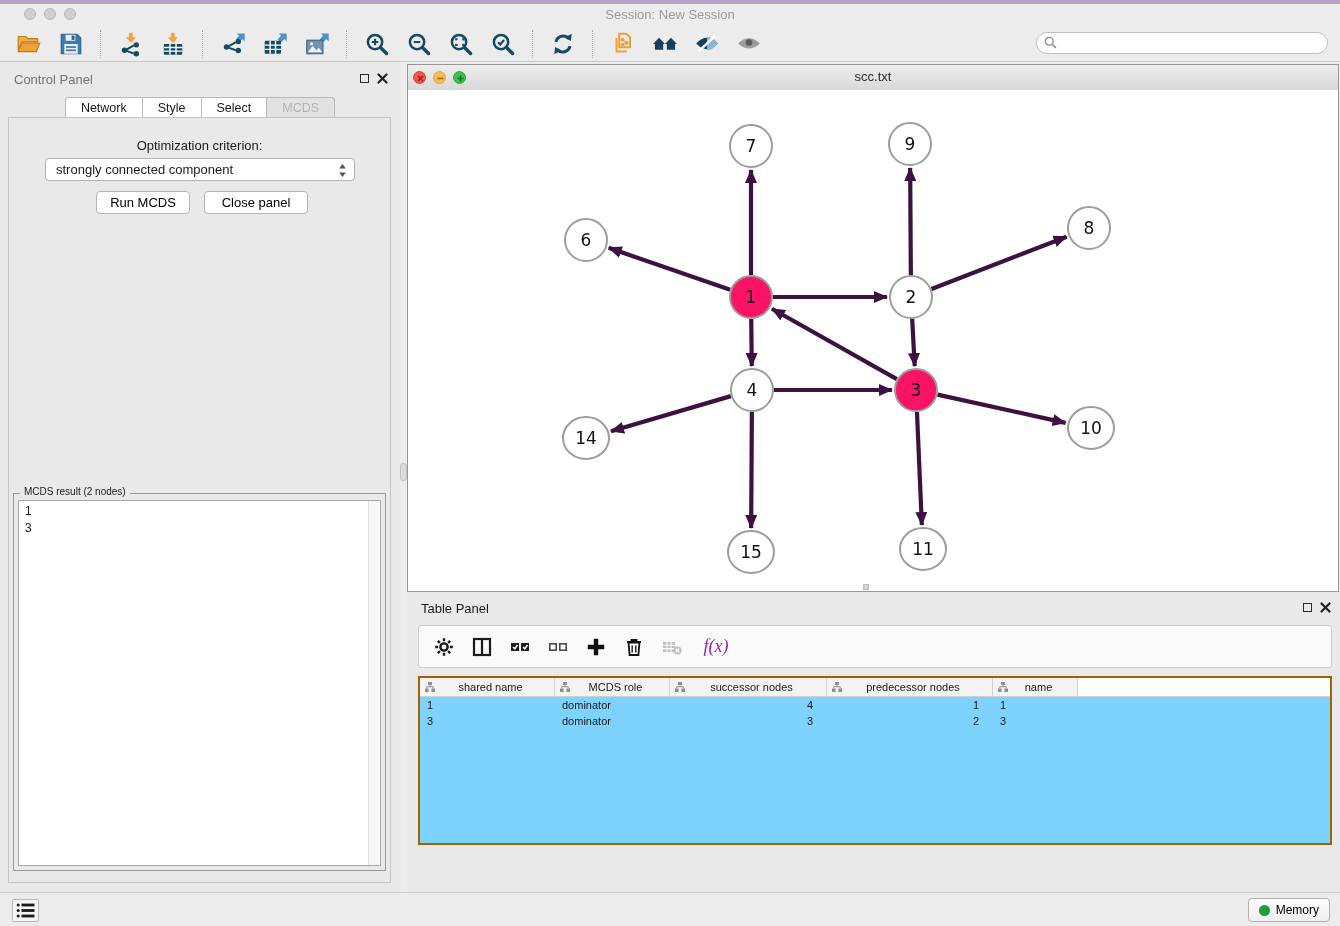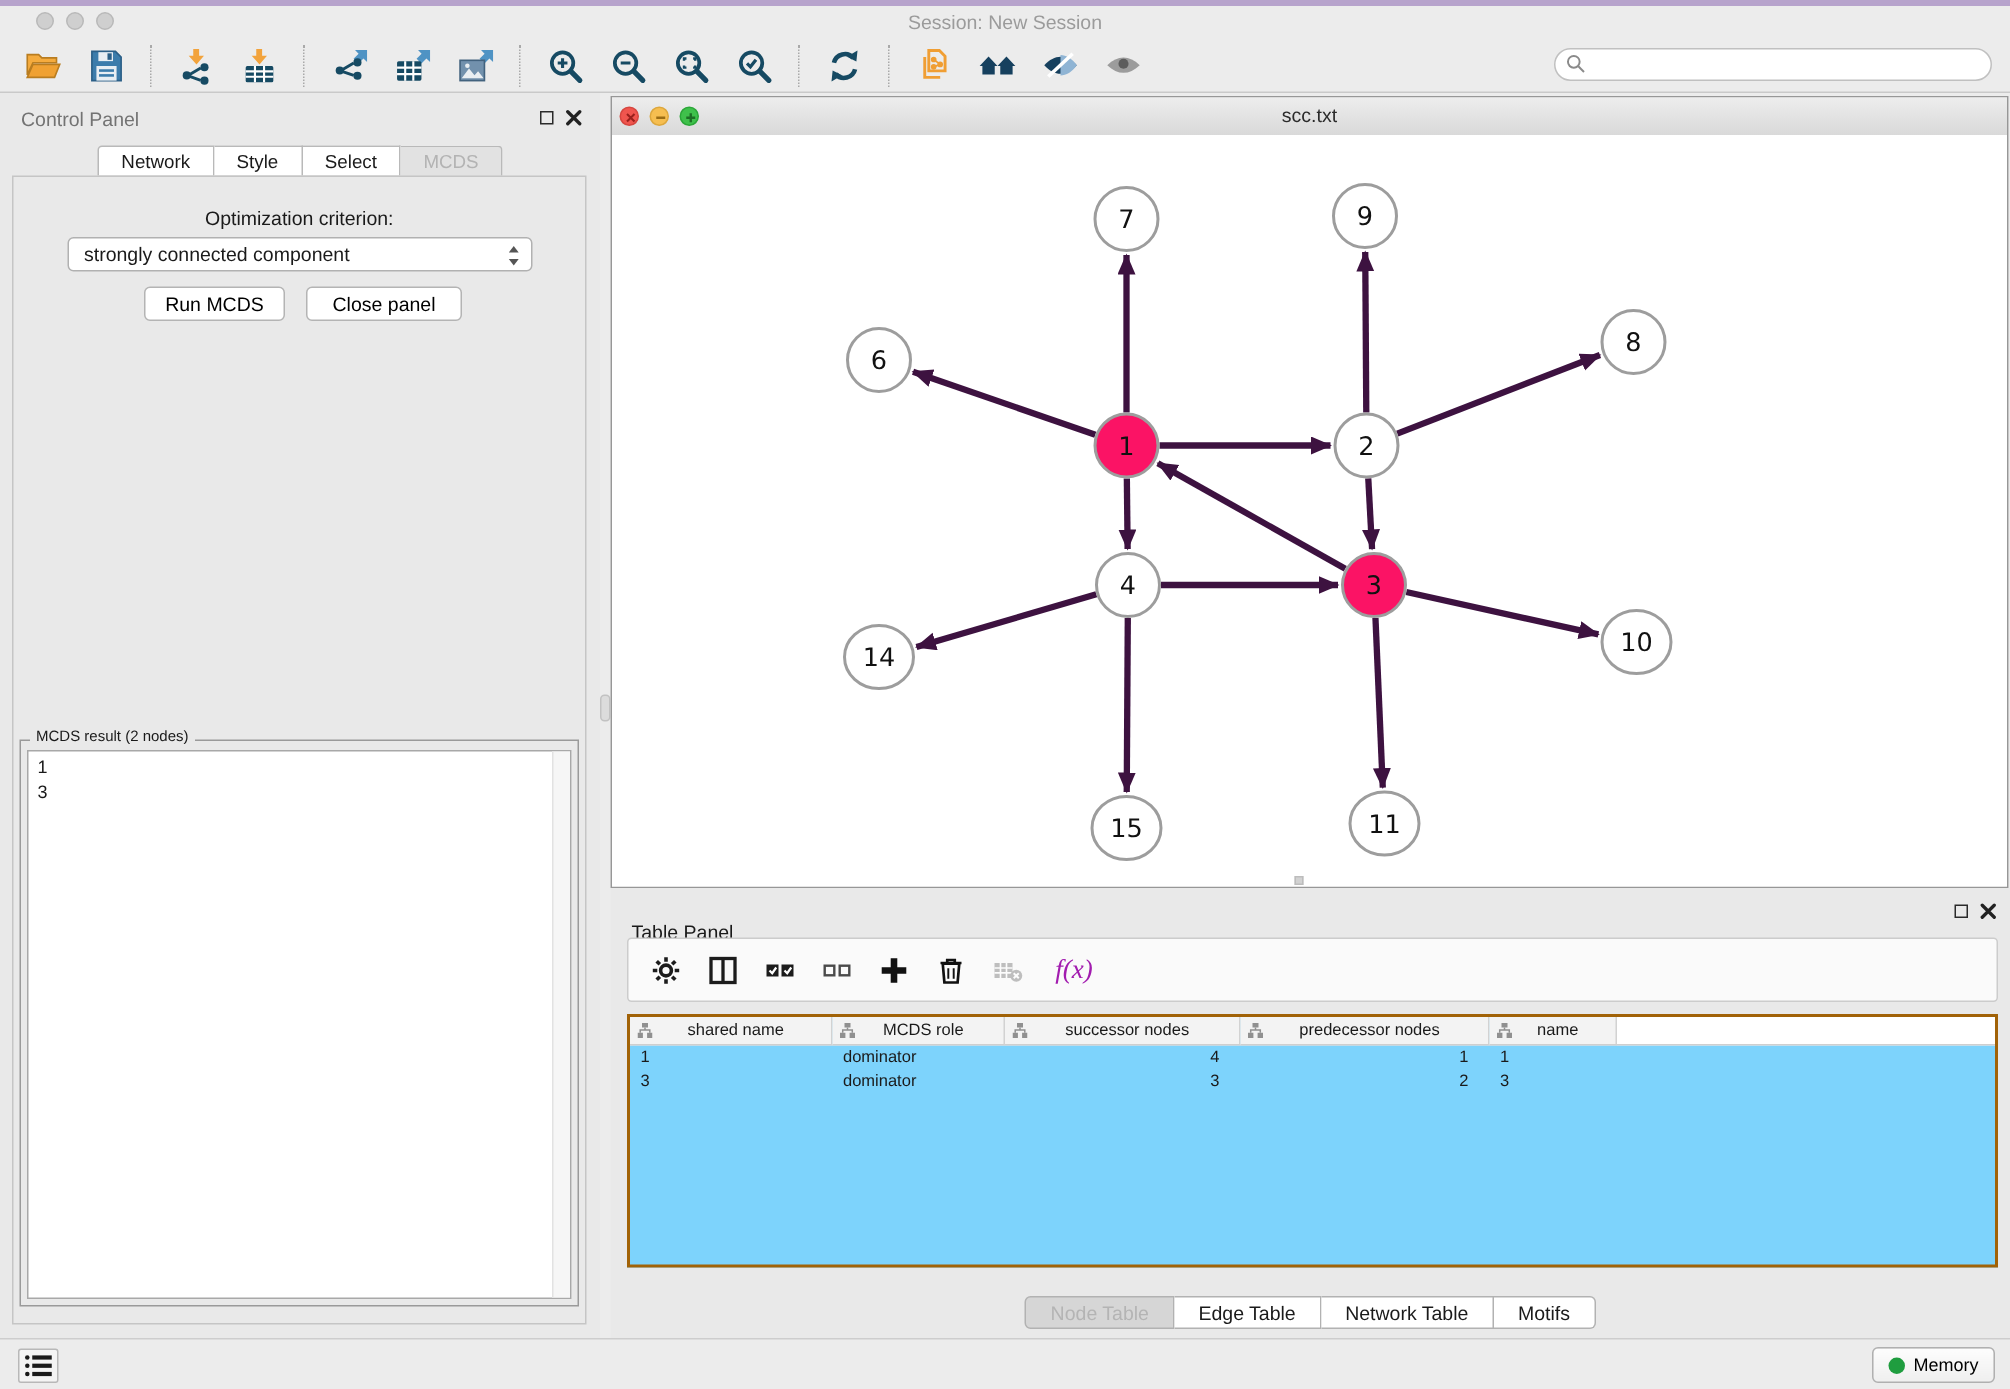--- a/index.html
+++ b/index.html
@@ -72,21 +72,21 @@
   .light.yellow{left:25px;background:#f6be50;border:1px solid #dda73c;}
   .light.green{left:45px;background:#3fc14b;border:1px solid #2ba738;}
   .net-canvas{position:absolute;left:0;top:25px;width:930px;height:501px;background:#fff;}
   .net-grip{position:absolute;left:455px;bottom:1px;width:6px;height:6px;background:#d2d2d2;
        border:1px solid #bdbdbd;box-sizing:border-box;}
   .splitter-grip{left:400px;top:463px;width:7px;height:18px;background:#dcdcdc;
        border:1px solid #c2c2c2;border-radius:3px;box-sizing:border-box;}
 
   
   .table-panel{left:407px;top:592px;width:933px;height:300px;background:#e9e9e9;}
-  .tp-title{position:absolute;left:14px;top:22px;font-size:13px;}
+  .tp-title{position:absolute;left:14px;top:9px;font-size:13px;}
   .tp-toolbar{position:absolute;left:11px;top:33px;width:914px;height:43px;background:#fafafa;
        border:1px solid #cccccc;border-radius:3px;box-sizing:border-box;display:flex;
        align-items:center;padding-left:6px;}
   .tt-btn{width:22px;height:24px;margin:0 8px;border:none;background:transparent;padding:0;}
   .tt-btn svg{width:22px;height:22px;display:block;}
   .fx{font-family:"Liberation Serif",serif;font-style:italic;font-size:18px;color:#a21caf;}
   .tbl-wrap{position:absolute;left:11px;top:84px;width:914px;height:169px;background:#7dd3fc;
        border:2px solid #a16207;box-sizing:border-box;overflow:hidden;}
   .tbl-header{display:flex;height:19px;}
   .th-cell{background:#f3f3f3;border-right:1px solid #d2d2d2;border-bottom:1px solid #cfcfcf;
@@ -557,26 +557,20 @@
         <div class="tbl-row">
           <div class="td" style="width: 135px; text-align: left; padding: 0px 0px 0px 7px;">3</div>
           <div class="td" style="width: 115px; text-align: left; padding: 0px 0px 0px 7px;">dominator</div>
           <div class="td" style="width: 157px; text-align: right; padding: 0px 14px 0px 0px;">3</div>
           <div class="td" style="width: 166px; text-align: right; padding: 0px 14px 0px 0px;">2</div>
           <div class="td" style="width: 85px; text-align: left; padding: 0px 0px 0px 7px;">3</div>
         </div>
       </div>
   </div>
 
-  <div class="tp-tabs">
-      <div class="tp-tab active">Node Table</div>
-      <div class="tp-tab">Edge Table</div>
-      <div class="tp-tab">Network Table</div>
-      <div class="tp-tab">Motifs</div>
-    </div>
 </div>
 
 <div class="abs status-bar">
   <button class="list-btn">
     <svg width="19" height="17" viewBox="0 0 19 17">
       <g fill="#1a1a1a">
         <circle cx="2.2" cy="3" r="1.5"></circle>
           <rect x="5.5" y="1.6" width="13" height="2.8"></rect>
         <circle cx="2.2" cy="8.5" r="1.5"></circle>
           <rect x="5.5" y="7.1" width="13" height="2.8"></rect>

